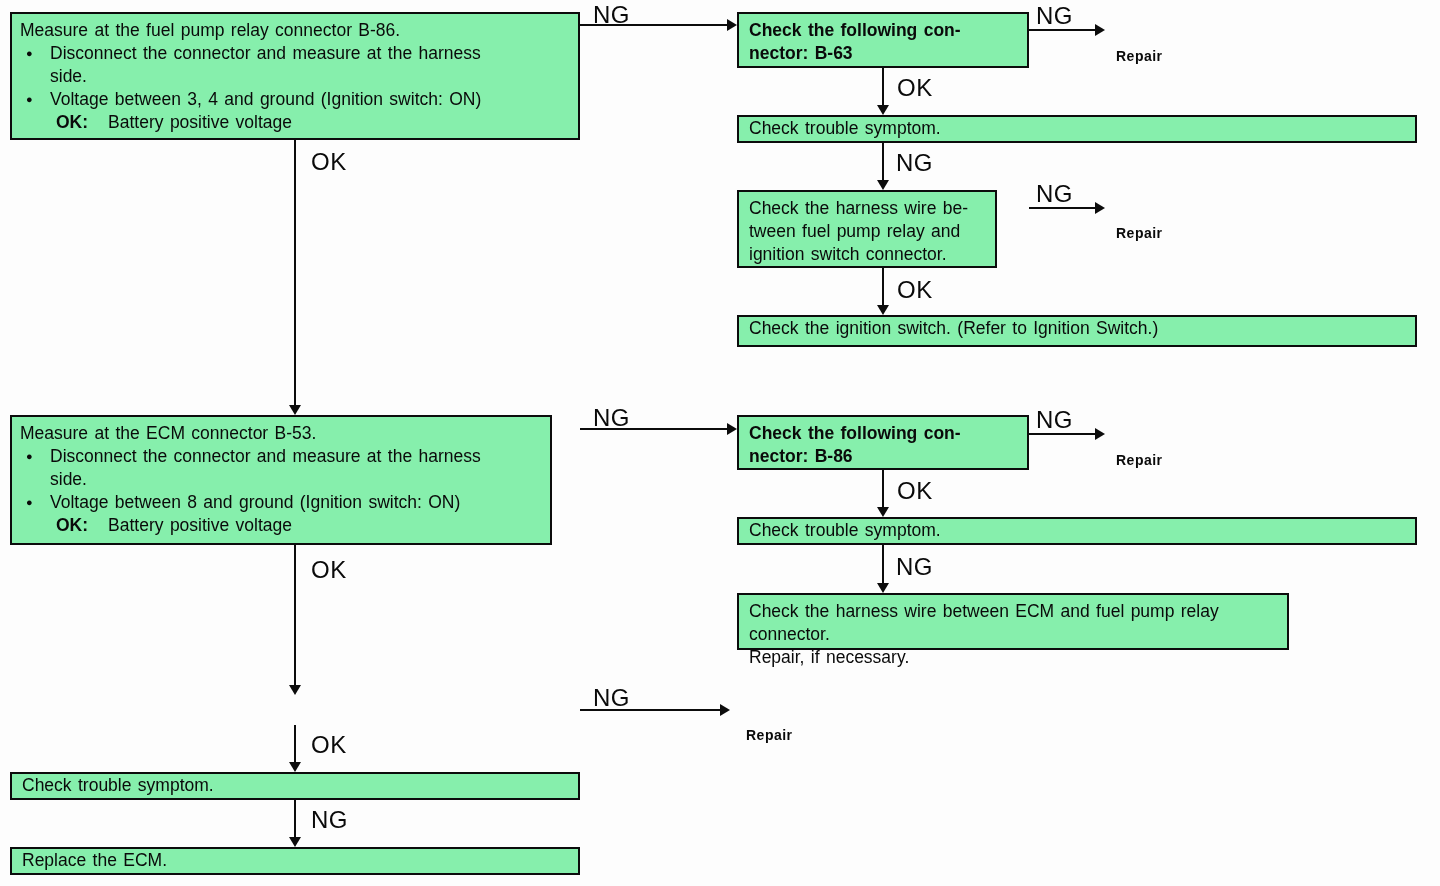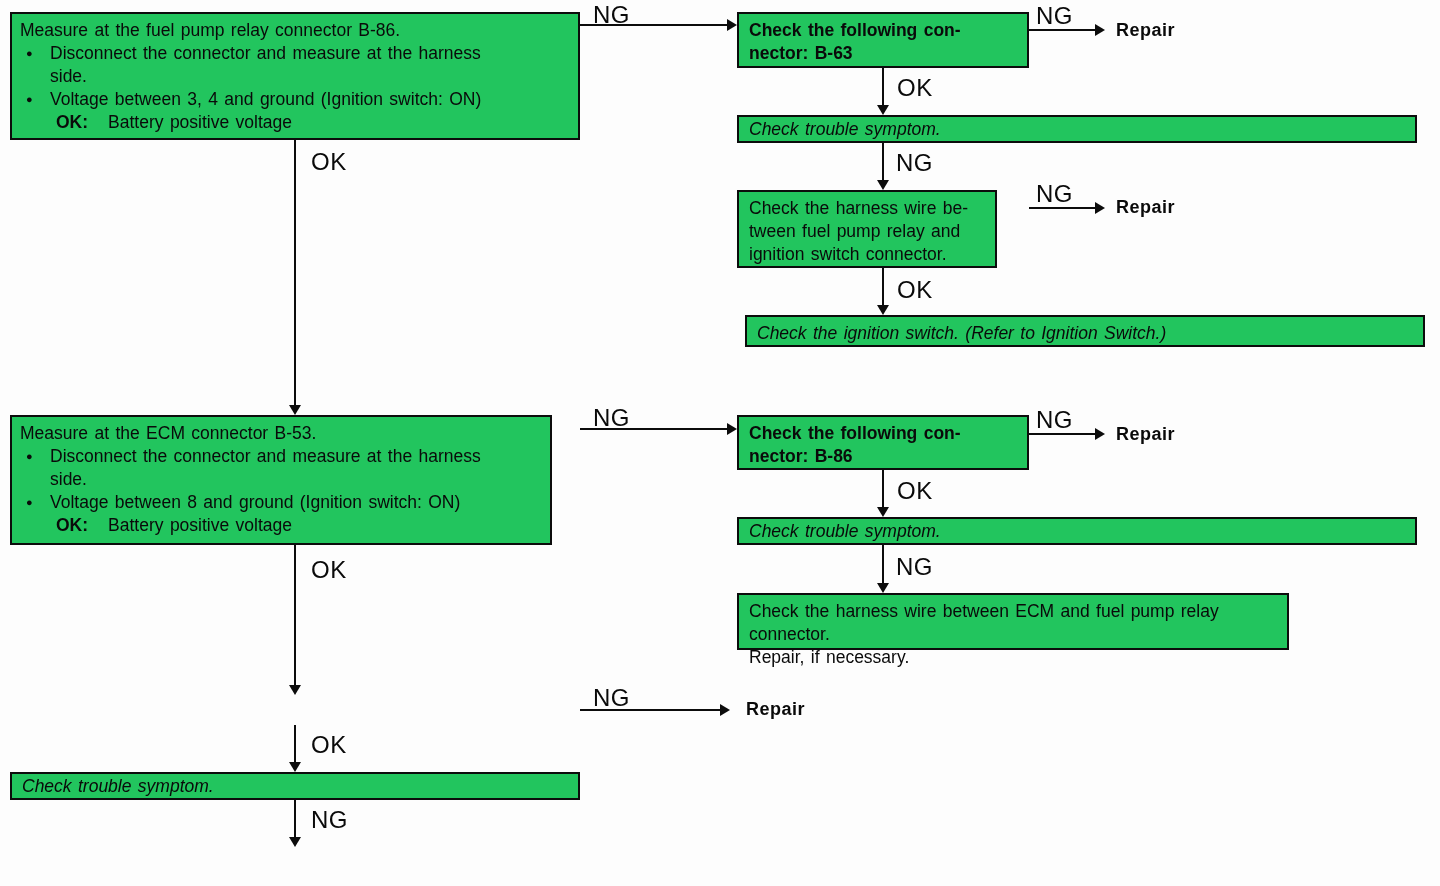--- a/index.html
+++ b/index.html
@@ -3,27 +3,27 @@
 <meta charset="utf-8">
 <style>
   * { margin:0; padding:0; box-sizing:border-box; }
   html,body { background:#ffffff; }
   body { font-family:"Liberation Sans", sans-serif; color:#0a0a0a; }
   #canvas { position:relative; width:1440px; height:886px; background:#fdfdfd; overflow:hidden; }
 
   .box {
     position:absolute;
     border:2px solid #0c0c0c;
-    background:#22c55e;
+    background:#86efac;
     font-size:17.5px;
     line-height:23px;
     color:#0a0a0a;
     word-spacing:1.5px;
   }
-  .single { display:flex; align-items:flex-end; padding:0 10px;font-style:italic; }
+  .single { display:flex; align-items:flex-start; padding:0 10px; }
   .multi  { padding:5px 10px 4px 10px; white-space:pre-line; }
   .bold   { font-weight:bold; }
 
   .title-line { white-space:pre-line; }
   .bullet-row { display:flex; }
   .bullet { flex:none; width:30px; padding-left:6px; font-size:11px; line-height:23px; }
   .bullet-text { white-space:pre-line; }
   .ok-row { padding-left:36px; }
   .ok-row .ok-key { font-weight:bold; margin-right:20px; }
 
@@ -34,21 +34,21 @@
     border-top:10px solid #0c0c0c;
   }
   .arrow-h { position:absolute; height:2px; background:#0c0c0c; }
   .arrow-h::after {
     content:""; position:absolute; top:-5px; right:-10px; width:0; height:0;
     border-top:6px solid transparent; border-bottom:6px solid transparent;
     border-left:10px solid #0c0c0c;
   }
 
   .lbl { position:absolute; font-size:24px; letter-spacing:0.5px; }
-  .repair { position:absolute; font-size:18px; font-weight:bold; letter-spacing:0.5px; }
+  .repair { position:absolute; font-size:14px; font-weight:bold; letter-spacing:0.5px;margin-top:28px; }
 </style>
 </head>
 <body>
 
 <div id="canvas">
 
   <div class="box" style="left:10px; top:12px; width:570px; height:128px; padding:5px 8px;">
     <div class="title-line">Measure at the fuel pump relay connector B-86.</div>
     <div class="bullet-row">
       <span class="bullet">●</span>
@@ -78,33 +78,36 @@
     <div class="ok-row">
       <span class="ok-key">OK:</span><span>Battery positive voltage</span>
     </div>
   </div>
 
 
   <div class="box single" style="left:10px; top:772px; width:570px; height:28px;">
     <span>Check trouble symptom.</span>
   </div>
 
+  <div class="box single" style="left:10px; top:847px; width:570px; height:28px;">
+    <span>Replace the ECM.</span>
+  </div>
 
   <div class="box multi bold" style="left:737px; top:12px; width:292px; height:56px;">Check the following con-
 nector: B-63</div>
 
   <div class="box single" style="left:737px; top:115px; width:680px; height:28px;">
     <span>Check trouble symptom.</span>
   </div>
 
   <div class="box multi" style="left:737px; top:190px; width:260px; height:78px;">Check the harness wire be-
 tween fuel pump relay and
 ignition switch connector.</div>
 
-  <div class="box single" style="left:737px; top:315px; width:680px; height:32px;margin-left:8px;">
+  <div class="box single" style="left:737px; top:315px; width:680px; height:32px;">
     <span>Check the ignition switch. (Refer to Ignition Switch.)</span>
   </div>
 
   <div class="box multi bold" style="left:737px; top:415px; width:292px; height:55px;">Check the following con-
 nector: B-86</div>
 
   <div class="box single" style="left:737px; top:517px; width:680px; height:28px;">
     <span>Check trouble symptom.</span>
   </div>
 

